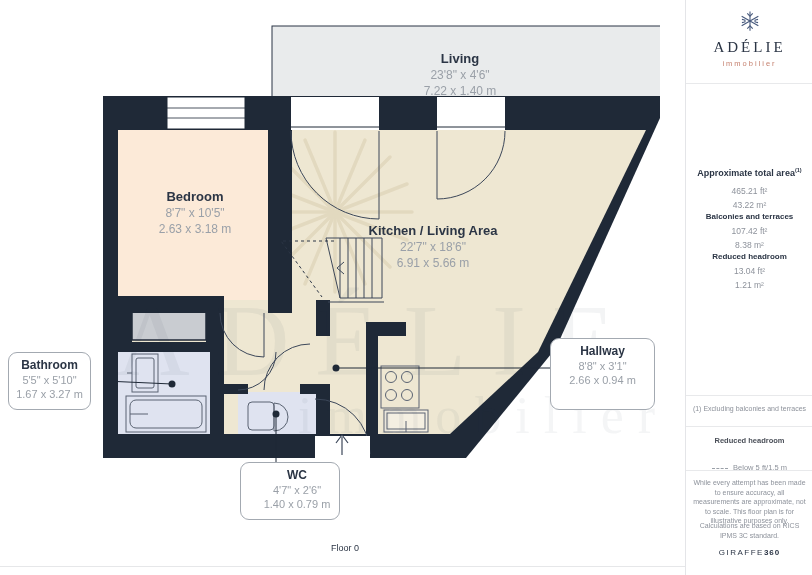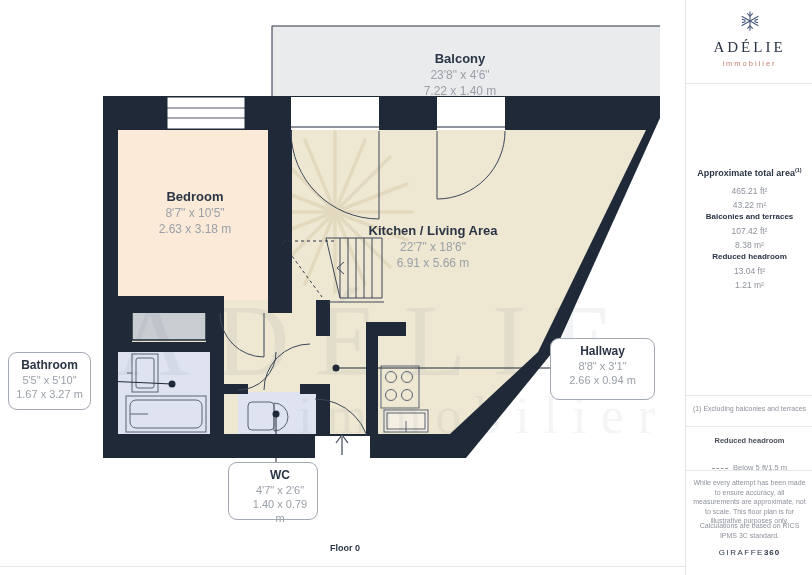--- a/index.html
+++ b/index.html
@@ -16,21 +16,21 @@
   
   .room-label{position:absolute;text-align:center;}
   .room-label .nm{font-weight:bold;font-size:13px;color:#2b3545;line-height:17px;}
   .room-label .dim{font-size:12px;color:#9aa0a8;line-height:16px;}
   
   .callout{position:absolute;background:#ffffff;border:1px solid #a3a9b1;border-radius:9px;
            text-align:center;padding:5px 4px;box-sizing:border-box;}
   .callout .nm{font-weight:bold;font-size:12px;color:#2b3545;line-height:15px;}
   .callout .dim{font-size:11px;color:#9aa0a8;line-height:14px;}
   .floor-label{position:absolute;left:300px;top:543px;width:90px;text-align:center;
-               font-size:9px;font-weight:bold;color:#2b3545;}
+               font-size:9px;font-weight:normal;color:#2b3545;}
   .bottom-rule{position:absolute;left:0;top:566px;width:812px;height:1px;background:#e6e7e9;}
   
   .sidebar{position:absolute;left:685px;top:0;width:127px;height:575px;background:#ffffff;
            border-left:1px solid #e4e5e8;}
   .sb-divider{position:absolute;left:0;width:127px;height:1px;background:#e8e9eb;}
   .logo-block{position:absolute;left:0;top:10px;width:127px;text-align:center;}
   .logo-name{font-family:"Liberation Serif",serif;font-size:15px;letter-spacing:3px;
              color:#2b3545;margin-top:3px;}
   .logo-tag{font-size:7.5px;letter-spacing:2px;color:#c5806e;margin-top:3px;}
   .summary{position:absolute;left:0;top:167px;width:127px;text-align:center;}
@@ -191,21 +191,21 @@
       <circle cx="172" cy="384" r="3.5"></circle>
       <circle cx="276" cy="414" r="3.5"></circle>
       <circle cx="336" cy="368" r="3.5"></circle>
     </g>
   </svg>
 
   <div class="wm1">ADÉLIE</div>
   <div class="wm2">immobilier</div>
 
   <div class="room-label" style="left:360px;top:50px;width:200px;">
-    <div class="nm">Balcony</div>
+    <div class="nm">Living</div>
     <div class="dim">23'8" x 4'6"</div>
     <div class="dim">7.22 x 1.40 m</div>
   </div>
 
   <div class="room-label" style="left:110px;top:188px;width:170px;">
     <div class="nm">Bedroom</div>
     <div class="dim">8'7" x 10'5"</div>
     <div class="dim">2.63 x 3.18 m</div>
   </div>
 
@@ -214,27 +214,27 @@
     <div class="dim">22'7" x 18'6"</div>
     <div class="dim">6.91 x 5.66 m</div>
   </div>
 
   <div class="callout" style="left:8px;top:352px;width:83px;height:58px;">
     <div class="nm">Bathroom</div>
     <div class="dim">5'5" x 5'10"</div>
     <div class="dim">1.67 x 3.27 m</div>
   </div>
 
-  <div class="callout" style="left:228px;top:462px;width:90px;height:58px;padding-left:18px;">
+  <div class="callout" style="left:240px;top:462px;width:100px;height:58px;padding-left:18px;">
     <div class="nm">WC</div>
     <div class="dim">4'7" x 2'6"</div>
     <div class="dim">1.40 x 0.79 m</div>
   </div>
 
-  <div class="callout" style="left:550px;top:338px;width:105px;height:62px;">
+  <div class="callout" style="left:550px;top:338px;width:105px;height:72px;">
     <div class="nm">Hallway</div>
     <div class="dim">8'8" x 3'1"</div>
     <div class="dim">2.66 x 0.94 m</div>
   </div>
 
   <div class="floor-label">Floor 0</div>
   <div class="bottom-rule"></div>
 
   <aside class="sidebar">
 

